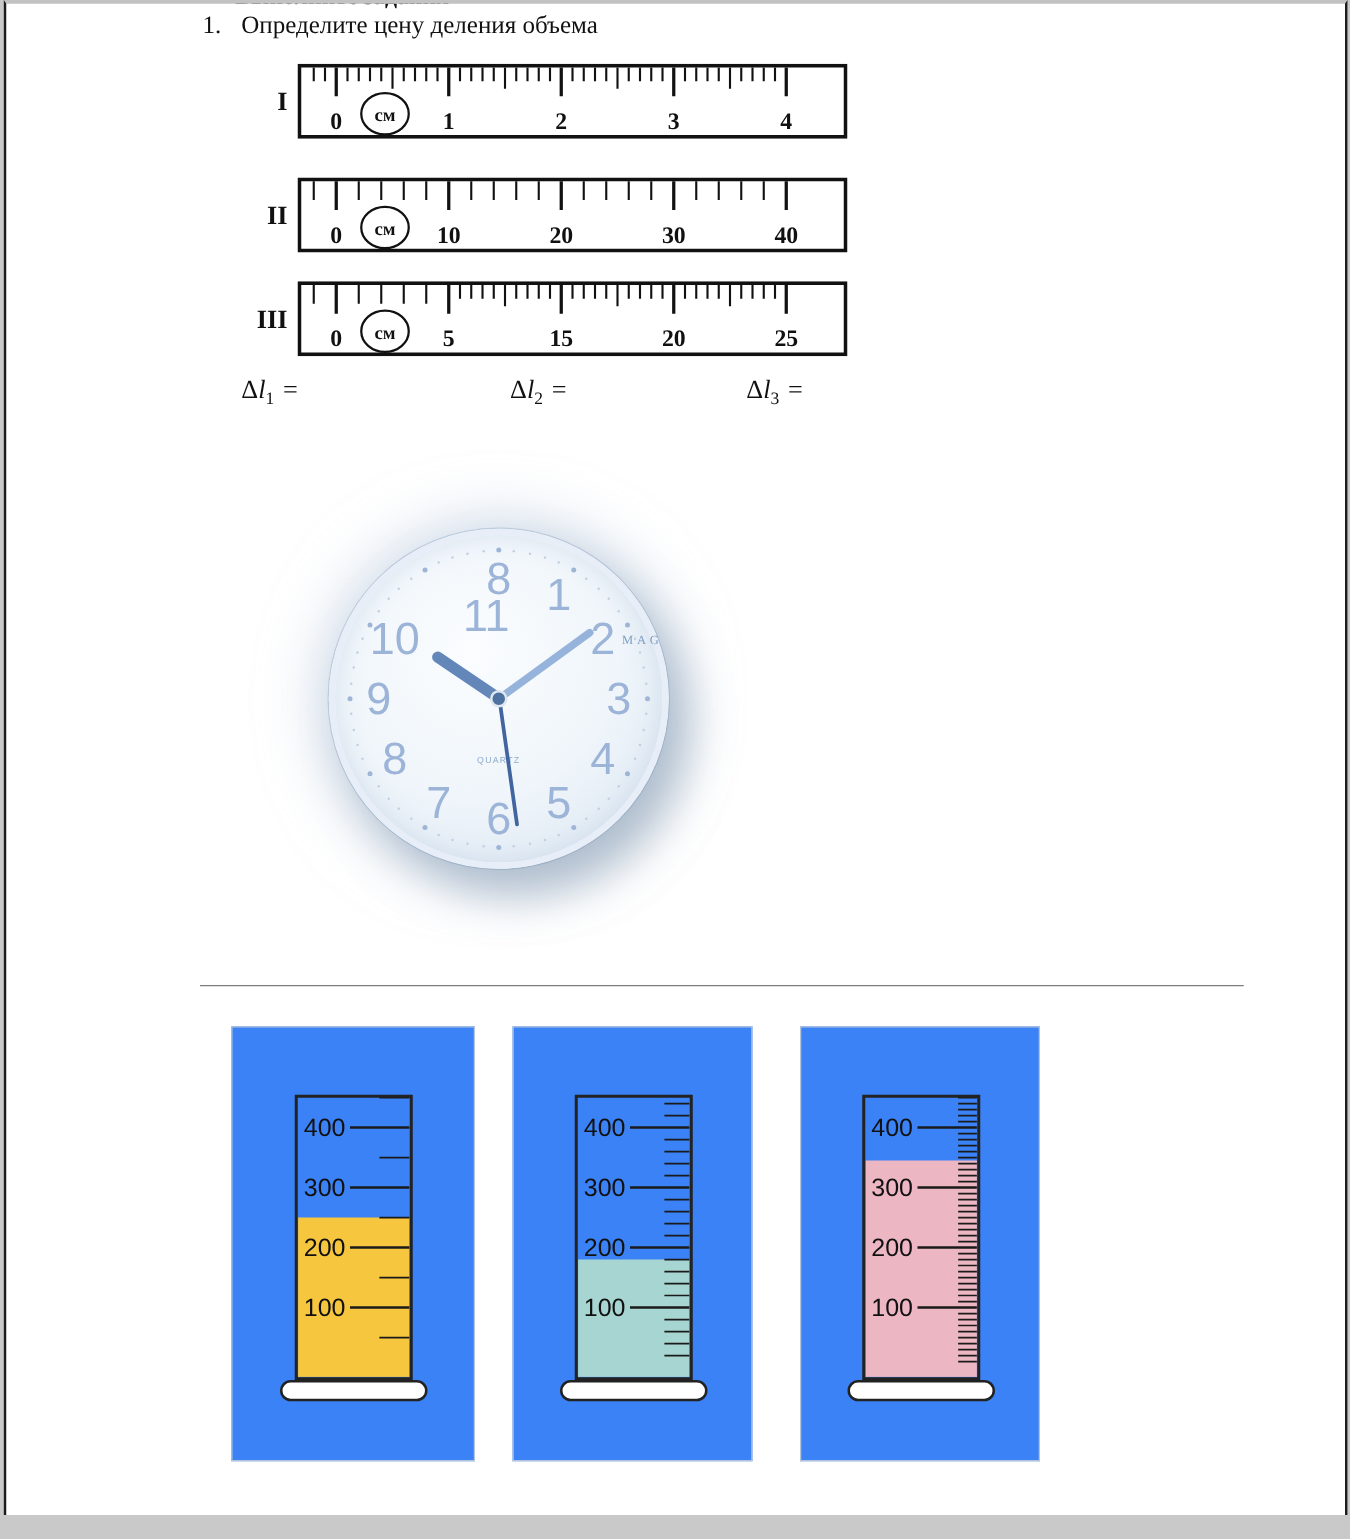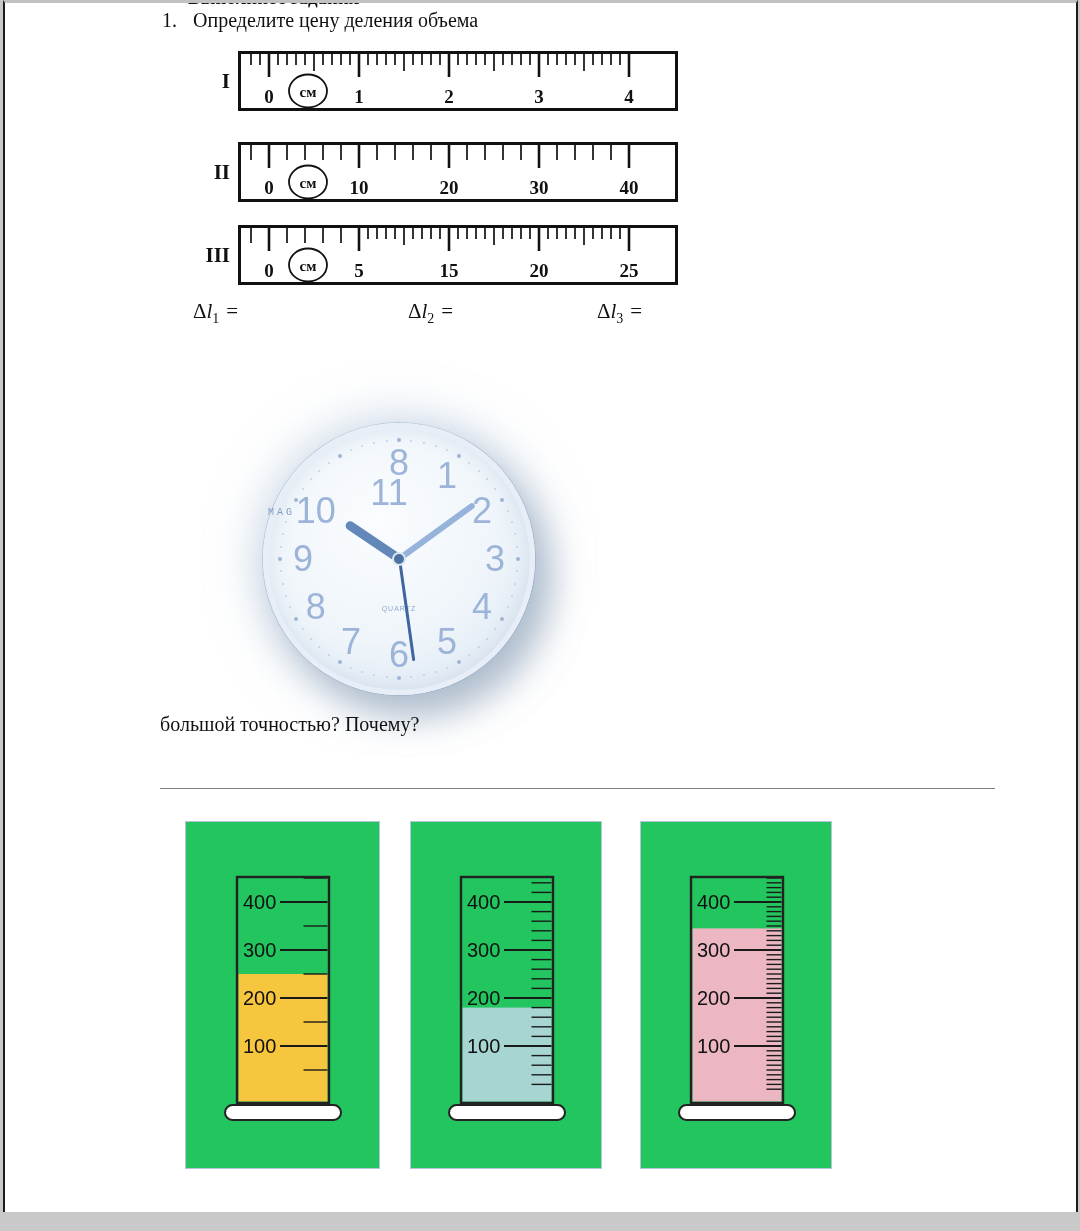--- a/index.html
+++ b/index.html
@@ -35,27 +35,27 @@
      box-shadow:16px 22px 34px rgba(125,148,172,.5), 0 0 46px 10px rgba(178,197,219,.55), 0 0 0 1px #c6d3e3, inset 0 0 20px rgba(160,182,207,.3)}
   .cnum{position:absolute;width:44px;height:48px;display:flex;align-items:center;justify-content:center;
      font-family:"Liberation Sans",sans-serif;font-size:36px;font-weight:400;color:#9db4d9}
   .cdot{position:absolute;border-radius:50%;background:#c2d0e3}
   .hdot{background:#9fb5d6}
   .hand{position:absolute;left:50%;bottom:50%;transform-origin:50% 100%;border-radius:5px}
   .hand.hour{width:9px;height:64px;margin-left:-4.5px;background:#6487ba}
   .hand.minute{width:6px;height:93px;margin-left:-3px;background:#96b4db}
   .hand.second{width:3px;height:103px;margin-left:-1.5px;background:#41659f}
   .cap{position:absolute;left:50%;top:50%;width:14px;height:14px;margin:-7px 0 0 -7px;border-radius:50%;background:#4e729f;border:2px solid #dde7f1}
-  .brand{position:absolute;left:0;top:79px;width:100%;text-align:left;font-family:Liberation Mono, monospace;font-size:10px;letter-spacing:3px;color:#7f9ec6}
+  .brand{position:absolute;left:0;top:79px;width:100%;text-align:right;font-family:Liberation Serif, serif;font-size:10px;letter-spacing:3px;color:#7f9ec6}
   .quartz{position:absolute;left:0;top:177px;width:100%;text-align:center;font-family:"Liberation Sans",sans-serif;font-size:7px;letter-spacing:1px;color:#8fa9ca}
 
   .rule-line{position:absolute;left:155px;top:785px;width:835px;height:1px;background:#7c7c7c}
 
   
-  .cyl-box{position:absolute;top:818px;height:348px;background:#22c55e;border:1px solid #b5c5d9}
+  .cyl-box{position:absolute;top:818px;height:348px;background:#3b82f6;border:1px solid #b5c5d9}
   .cyl-svg{position:absolute;top:53px}
 </style>
 </head>
 <body>
 
 <div class="page">
 
   <div class="top-clip">
     <span>Выполните задания</span>
   </div>
@@ -284,21 +284,20 @@
         <div class="cdot" style="height: 2px; width: 2px; left: 60.0536px; top: 33.727px;"></div>
         <div class="cdot hdot" style="height: 4px; width: 4px; left: 69.5px; top: 25.943px;"></div>
         <div class="cdot" style="height: 2px; width: 2px; left: 81.5983px; top: 21.2881px;"></div>
         <div class="cdot" style="height: 2px; width: 2px; left: 93.227px; top: 16.8243px;"></div>
         <div class="cdot" style="height: 2px; width: 2px; left: 105.259px; top: 13.6004px;"></div>
         <div class="cdot" style="height: 2px; width: 2px; left: 117.561px; top: 11.6519px;"></div>
       </div>
   </div>
 
   <div class="para" style="left:155px;top:708px;width:860px">
-    <div>большой точностью? Почему?</div>
   </div>
 
   <div class="rule-line"></div>
 
   <div class="cyl-box" style="left:180px;width:195px">
     <svg id="cyl0" class="cyl-svg" style="left:17px" width="160" height="250" viewBox="0 0 160 250">
         <rect x="35.5" y="99" width="89" height="127.5" fill="#f6c63f"></rect>
         <line x1="100.5" y1="195" x2="124.5" y2="195" stroke="#1a1a1a" stroke-width="1.4"></line>
         <line x1="100.5" y1="147" x2="124.5" y2="147" stroke="#1a1a1a" stroke-width="1.4"></line>
         <line x1="100.5" y1="99" x2="124.5" y2="99" stroke="#1a1a1a" stroke-width="1.4"></line>

